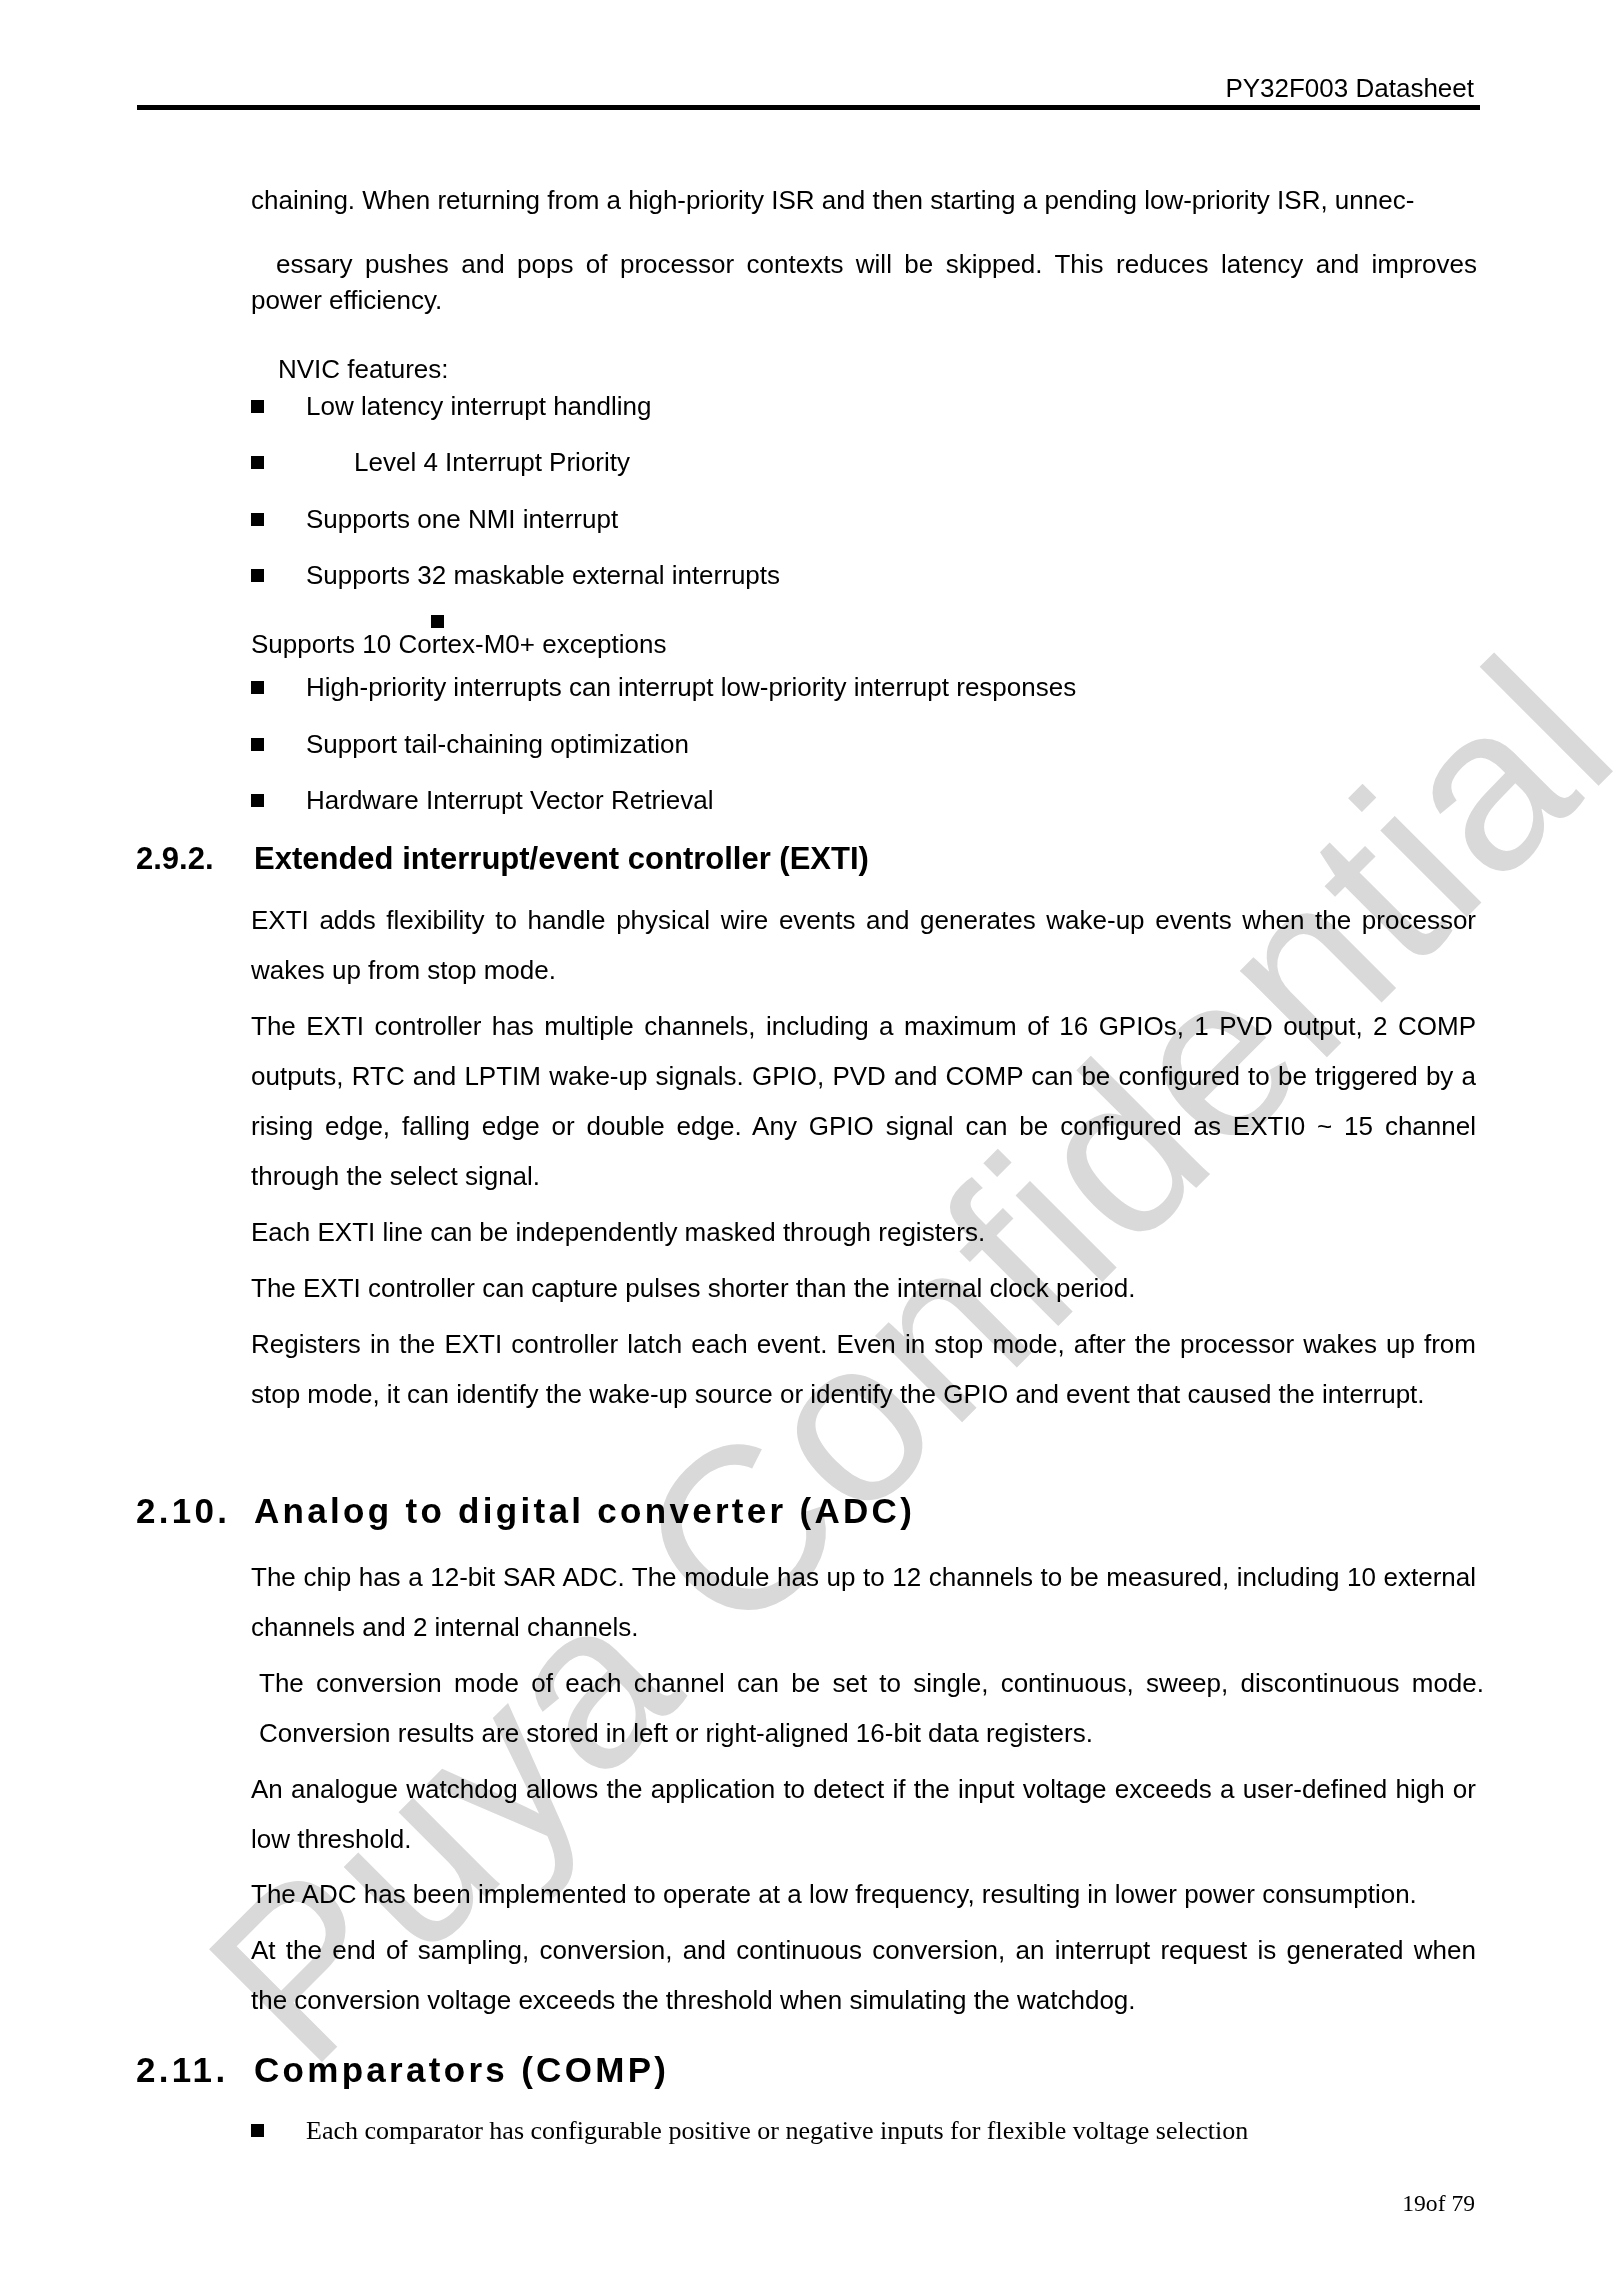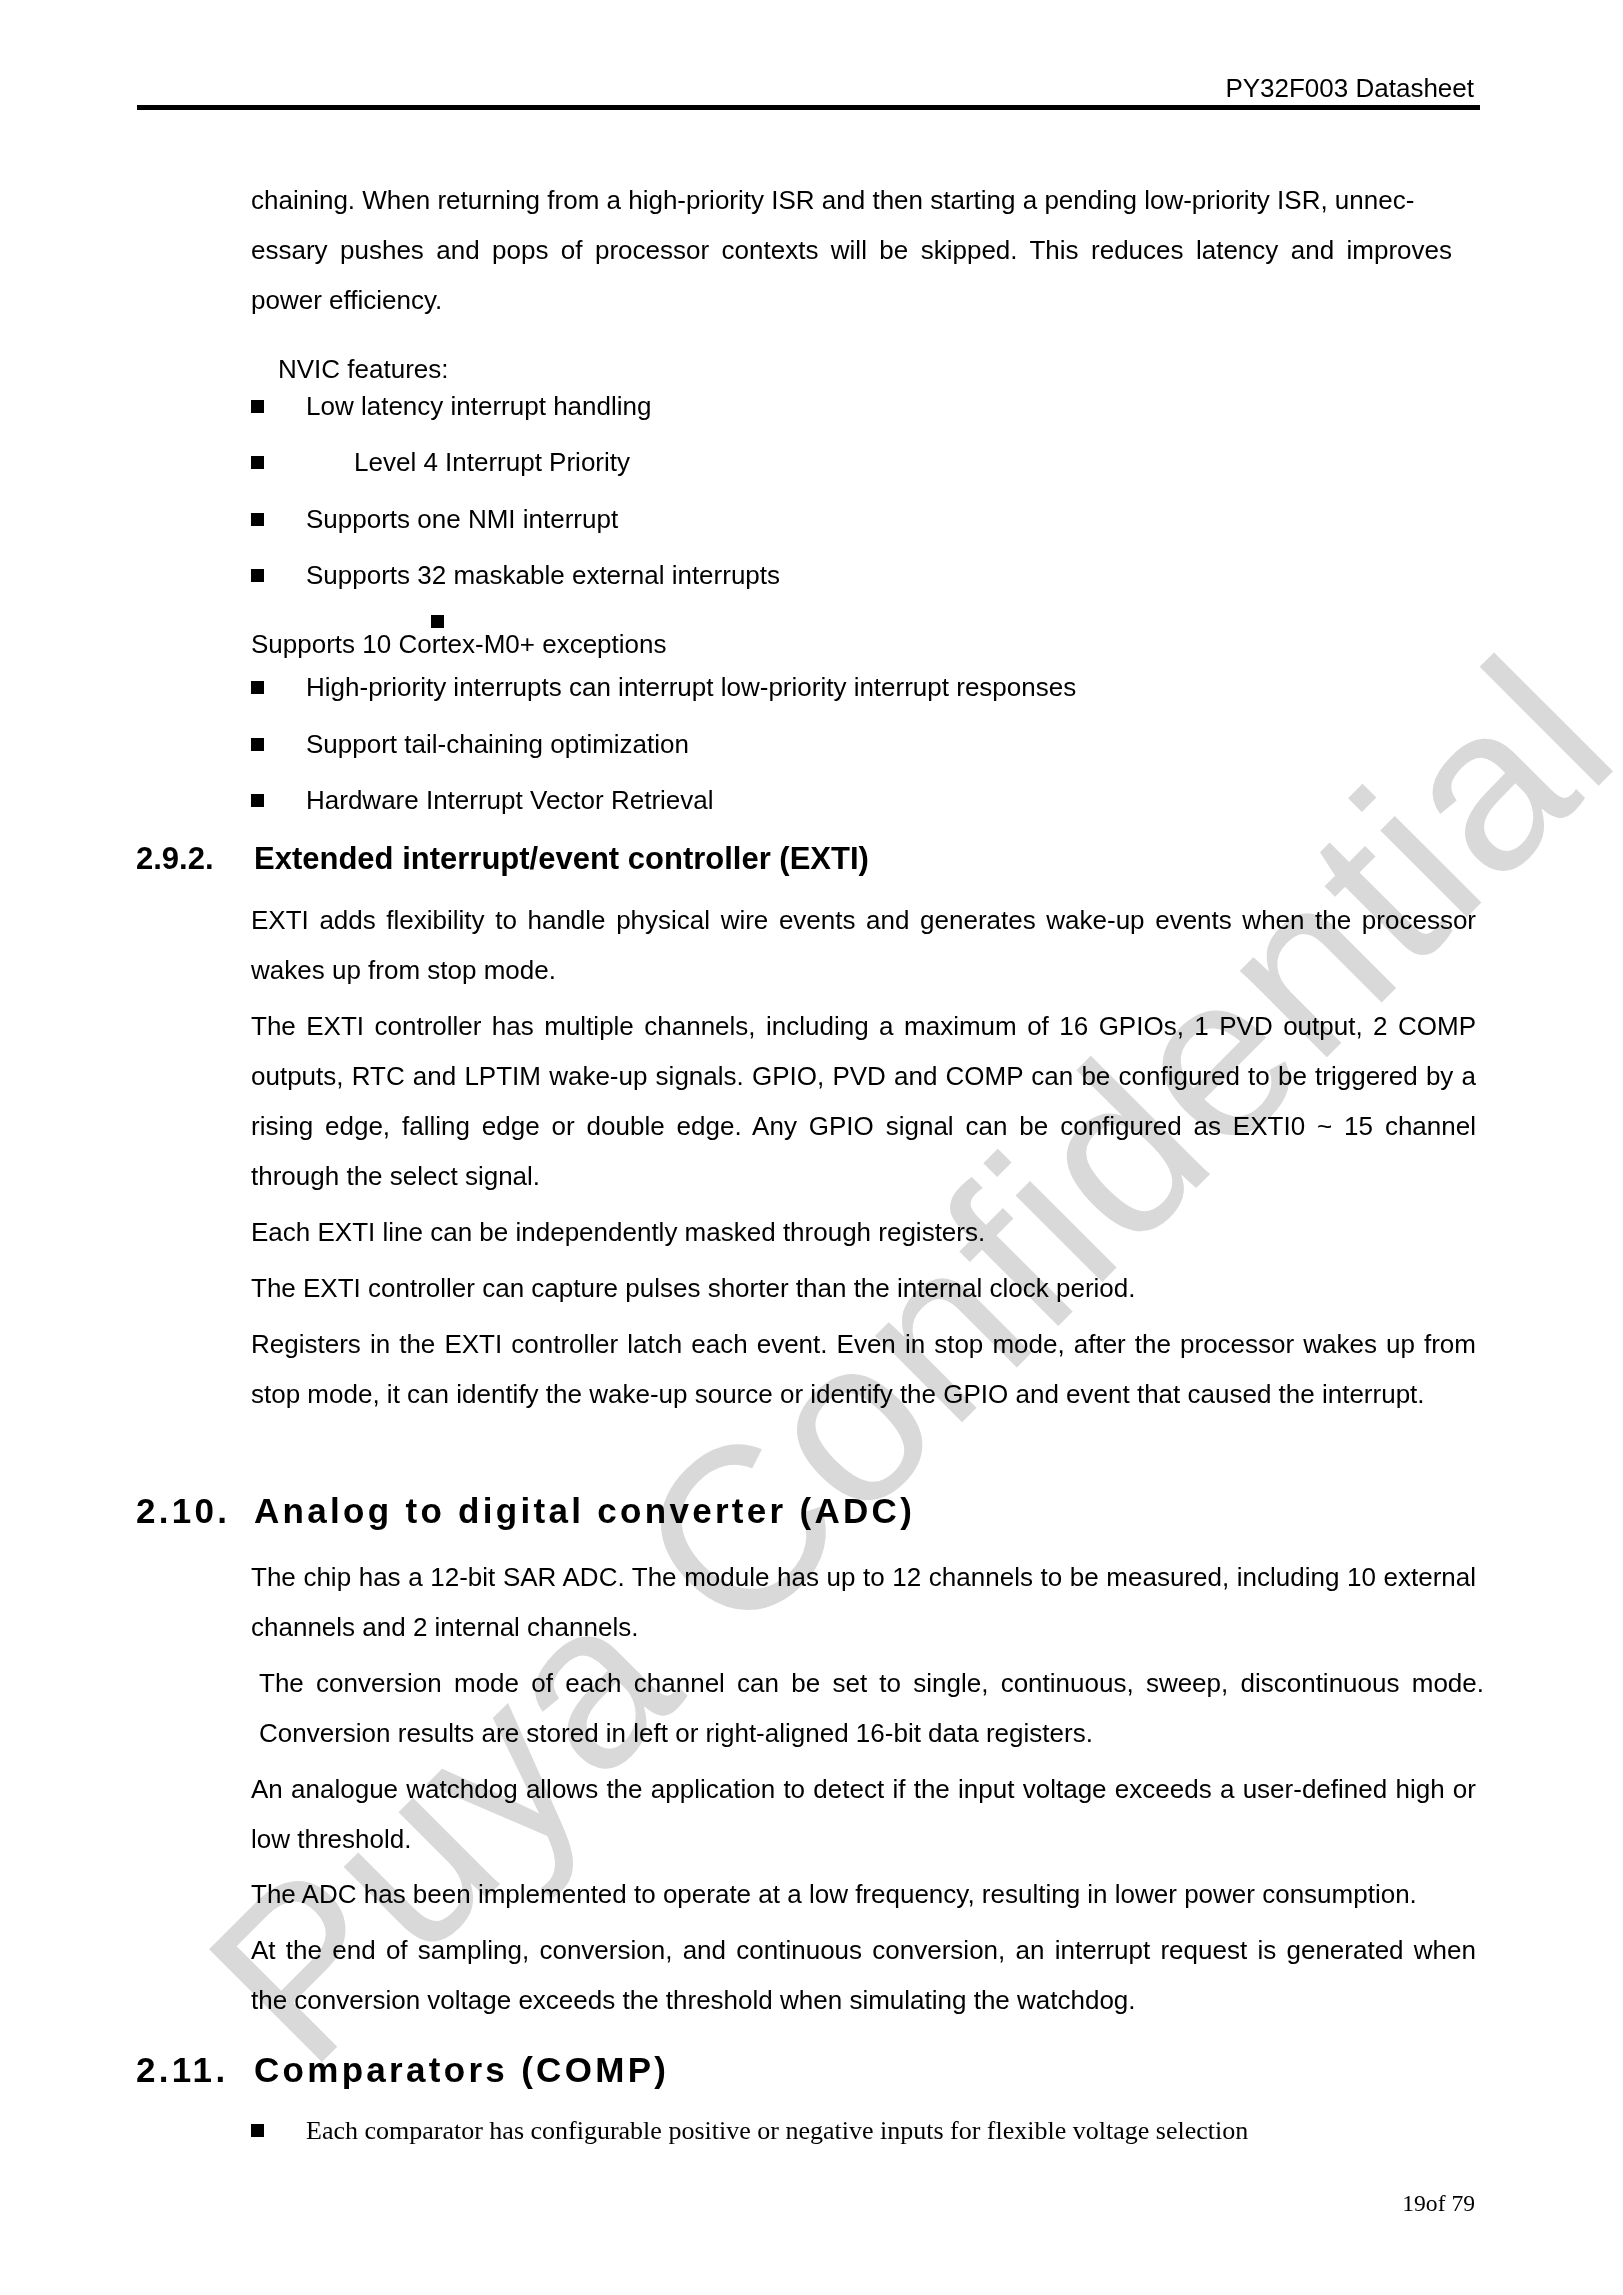--- a/index.html
+++ b/index.html
@@ -29,21 +29,21 @@
 <div class="page">
 
   <div class="header-title">PY32F003 Datasheet</div>
   <div class="header-rule"></div>
 
   <div class="watermark">Puya Confidential</div>
 
   <div class="content">
 
     <div class="p" style="top:175px; text-align:left;">chaining. When returning from a high-priority ISR and then starting a pending low-priority ISR, unnec-</div>
-    <div class="p" style="top:225px; text-align:left; word-spacing:5.2px;">essary pushes and pops of processor contexts will be skipped. This reduces latency and improves</div>
+    <div class="p" style="top:239px; text-align:left; word-spacing:5.2px;margin-left:25px;">essary pushes and pops of processor contexts will be skipped. This reduces latency and improves</div>
     <div class="p" style="top:275px; text-align:left;">power efficiency.</div>
 
     <div class="p" style="top:344px;margin-left:27px;">NVIC features:</div>
 
     <div class="bullet" style="top:390px;">
         <span class="sq"></span>
         <span>Low latency interrupt handling</span>
       </div>
     <div class="bullet" style="top:446px;gap:48px;">
         <span class="sq"></span>

